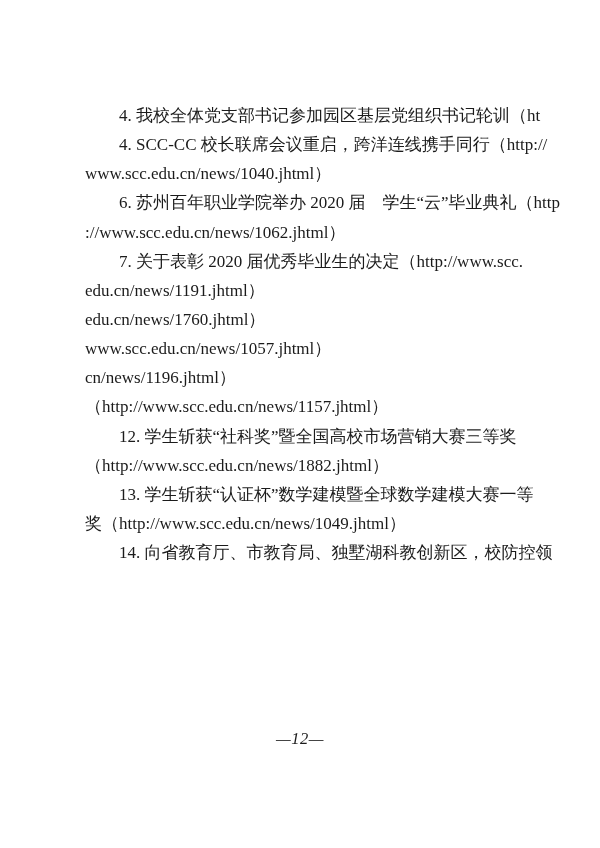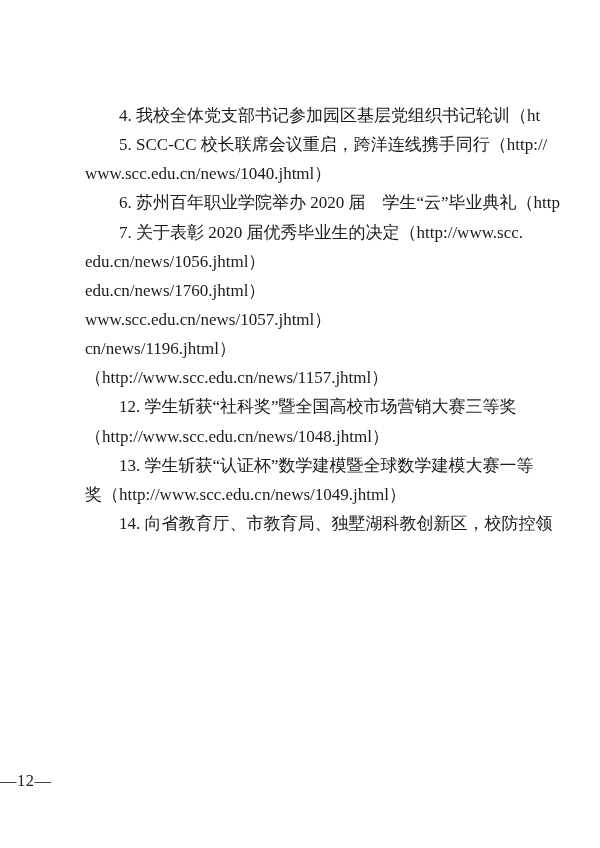--- a/index.html
+++ b/index.html
@@ -35,43 +35,45 @@
     text-align: justify;
     text-align-last: justify;
   }
   .line.indent {
     text-indent: 34px;
   }
   .page-number {
     position: absolute;
     left: 0;
     right: 0;
-    top: 769px;
+    top: 727px;
     height: 24px;
     line-height: 24px;
-    text-align: left;
+    text-align: center;
     font-size: 16.5px;
     letter-spacing: 0.5px;
+    font-style: italic;
   }
 </style>
 </head>
 <body>
 
 <div class="page" style="background: rgb(255, 255, 255); color: rgb(27, 27, 27);">
   <div class="content">
       <div class="line indent full">4. 我校全体党支部书记参加园区基层党组织书记轮训（ht</div>
-      <div class="line indent full">5. SCC-CC 校长联席会议重启，跨洋连线携手同行（http://</div>
+      <div class="line indent full">4. SCC-CC 校长联席会议重启，跨洋连线携手同行（http://</div>
       <div class="line">www.scc.edu.cn/news/1040.jhtml）</div>
       <div class="line indent full">6. 苏州百年职业学院举办 2020 届　学生“云”毕业典礼（http</div>
+      <div class="line">://www.scc.edu.cn/news/1062.jhtml）</div>
       <div class="line indent full">7. 关于表彰 2020 届优秀毕业生的决定（http://www.scc.</div>
-      <div class="line">edu.cn/news/1056.jhtml）</div>
+      <div class="line">edu.cn/news/1191.jhtml）</div>
       <div class="line">edu.cn/news/1760.jhtml）</div>
       <div class="line">www.scc.edu.cn/news/1057.jhtml）</div>
       <div class="line">cn/news/1196.jhtml）</div>
       <div class="line">（http://www.scc.edu.cn/news/1157.jhtml）</div>
       <div class="line indent full">12. 学生斩获“社科奖”暨全国高校市场营销大赛三等奖</div>
-      <div class="line">（http://www.scc.edu.cn/news/1048.jhtml）</div>
+      <div class="line">（http://www.scc.edu.cn/news/1882.jhtml）</div>
       <div class="line indent full">13. 学生斩获“认证杯”数学建模暨全球数学建模大赛一等</div>
       <div class="line">奖（http://www.scc.edu.cn/news/1049.jhtml）</div>
       <div class="line indent full">14. 向省教育厅、市教育局、独墅湖科教创新区，校防控领</div>
     </div>
   <div class="page-number">—12—</div>
 </div>
 
 </body></html>

